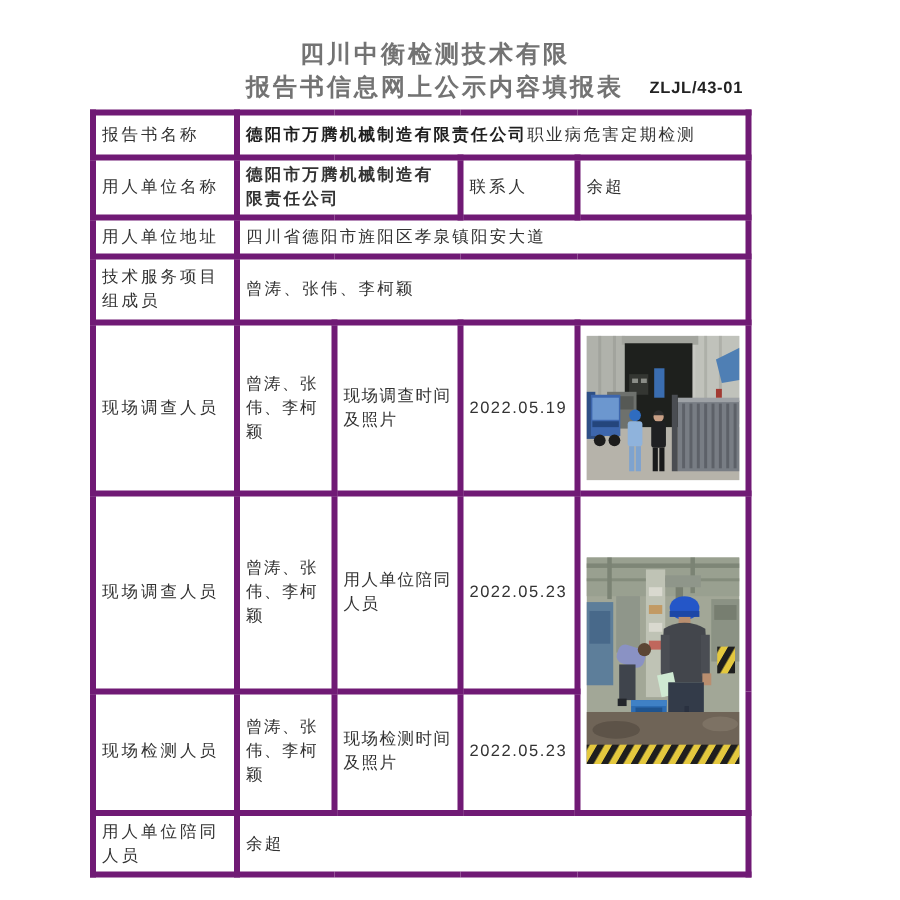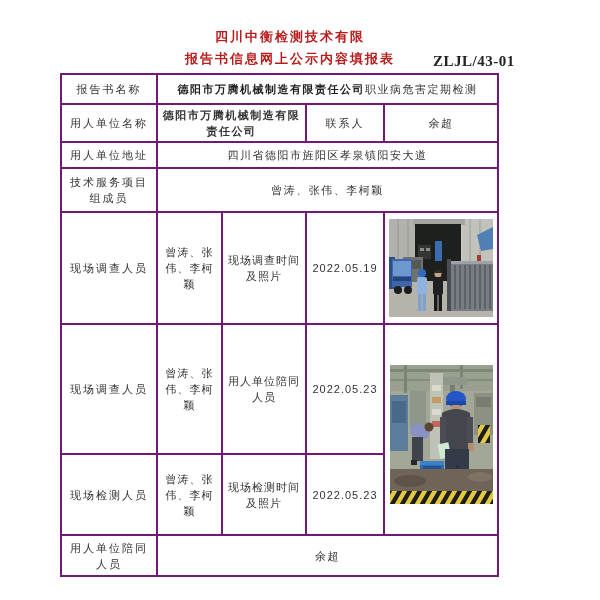--- a/index.html
+++ b/index.html
@@ -3,33 +3,33 @@
 <meta charset="utf-8">
 <style>
   html,body{margin:0;padding:0;}
   body{
     width:600px;height:600px;background:#ffffff;position:relative;
     font-family:"Liberation Serif", serif;color:#2b2b2b;overflow:hidden;
   }
   .title-wrap{position:absolute;top:26px;left:0;width:580px;text-align:center;}
   .title-line{
     font-family:"Liberation Sans", sans-serif;font-weight:bold;
-    font-size:13px;line-height:22px;letter-spacing:2px;color:#b91c1c;
+    font-size:16px;line-height:22px;letter-spacing:2px;color:#737373;
   }
   .doc-code{
     position:absolute;top:53px;left:433px;width:90px;
-    font-family:Liberation Serif, serif;font-weight:bold;
-    font-size:15px;letter-spacing:0.5px;color:#222;
+    font-family:Liberation Sans, sans-serif;font-weight:bold;
+    font-size:11px;letter-spacing:0.5px;color:#222;
   }
   table.form{
     position:absolute;left:60px;top:73px;
     border-collapse:collapse;table-layout:fixed;width:437px;
   }
   table.form td{
-    border:2px solid #701a75;text-align:center;vertical-align:middle;
+    border:4px solid #701a75;vertical-align:middle;
     padding:2px 4px;font-size:11px;line-height:16px;color:#333;
     overflow:hidden;
   }
   td.lbl{letter-spacing:2px;color:#3c3c3c;}
   td.val{letter-spacing:1.5px;}
   .bold{font-weight:bold;color:#1f1f1f;}
   td.names{letter-spacing:1px;line-height:17px;}
   td.timelbl{letter-spacing:1px;}
   td.date{
     font-family:"Liberation Sans", sans-serif;font-size:12px;letter-spacing:1px;color:#2a2a2a;

